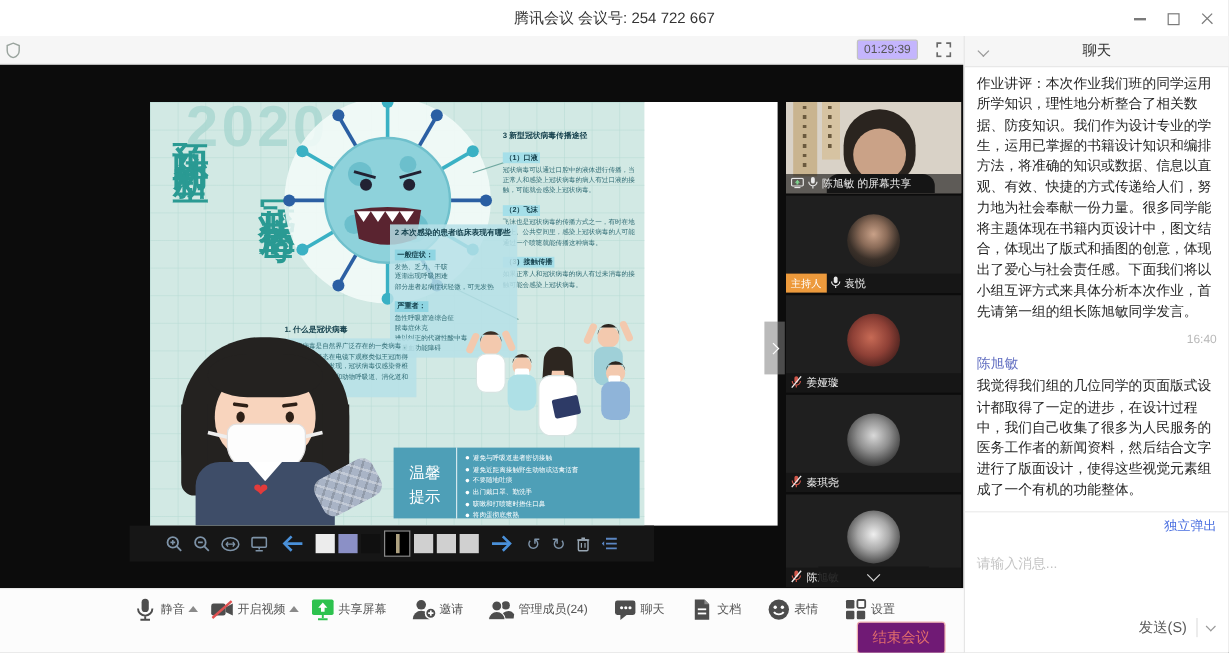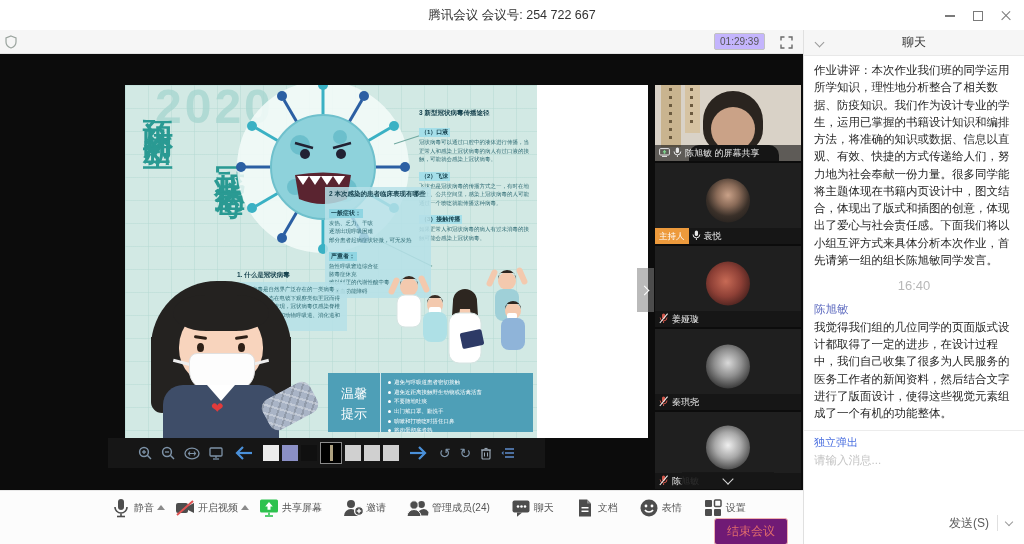--- a/index.html
+++ b/index.html
@@ -104,24 +104,24 @@
                   background:rgba(22,22,22,.9);display:flex;align-items:center;justify-content:center;z-index:3;}
   .chev-down{width:7px;height:7px;border-right:1.7px solid #d8d8d8;border-bottom:1.7px solid #d8d8d8;transform:rotate(45deg);margin-top:-4px;}
   
   .chat{position:absolute;left:803px;top:30px;width:221px;height:514px;background:#fff;border-left:1px solid #e0e0e0;
         box-sizing:border-box;display:flex;flex-direction:column;}
   .chat-header{height:25px;background:#f6f6f6;border-bottom:1px solid #e8e8e8;position:relative;text-align:center;
                line-height:25px;font-size:12px;color:#333;flex:none;}
   .chat-collapse{position:absolute;left:12px;top:9px;width:6px;height:6px;border-right:1.4px solid #9a9a9a;
                  border-bottom:1.4px solid #9a9a9a;transform:rotate(45deg);}
   .chat-body{flex:none;padding:6px 10px 0;font-size:11.5px;color:#262626;line-height:1.5;overflow:hidden;}
-  .chat-time{text-align:center;color:#b8b8b8;font-size:13px;margin:7px 0 5px;}
+  .chat-time{text-align:right;color:#b8b8b8;font-size:10px;margin:7px 0 5px;}
   .chat-sender{color:#5f6cc0;margin:2px 0 1px;}
   .chat-input-section{flex:1;border-top:1px solid #ececec;margin-top:8px;padding:4px 10px;}
-  .popout{font-size:11px;color:#4a6fe0;margin-bottom:3px;}
+  .popout{text-align:right;font-size:11px;color:#4a6fe0;margin-bottom:16px;}
   .placeholder{font-size:11.5px;color:#c4c4c4;}
   .send-row{flex:none;height:42px;display:flex;align-items:center;justify-content:flex-end;gap:8px;padding:0 12px;}
   .send-label{font-size:12px;color:#5a5a5a;}
   .send-divider{width:1px;height:16px;background:#e0e0e0;}
   .chev-send{width:5px;height:5px;border-right:1.4px solid #9a9a9a;border-bottom:1.4px solid #9a9a9a;transform:rotate(45deg);margin-top:-3px;}
   
   .bottom-bar{position:absolute;left:0;top:490px;width:803px;height:54px;background:#fcfcfc;border-top:1px solid #e8e8e8;box-sizing:border-box;}
   .bar-items{position:absolute;left:110px;top:6px;display:flex;gap:20px;}
   .bar-item{position:relative;display:flex;flex-direction:row;align-items:center;gap:2px;font-size:10px;color:#555;}
   .bar-ico{height:22px;display:flex;align-items:center;}

